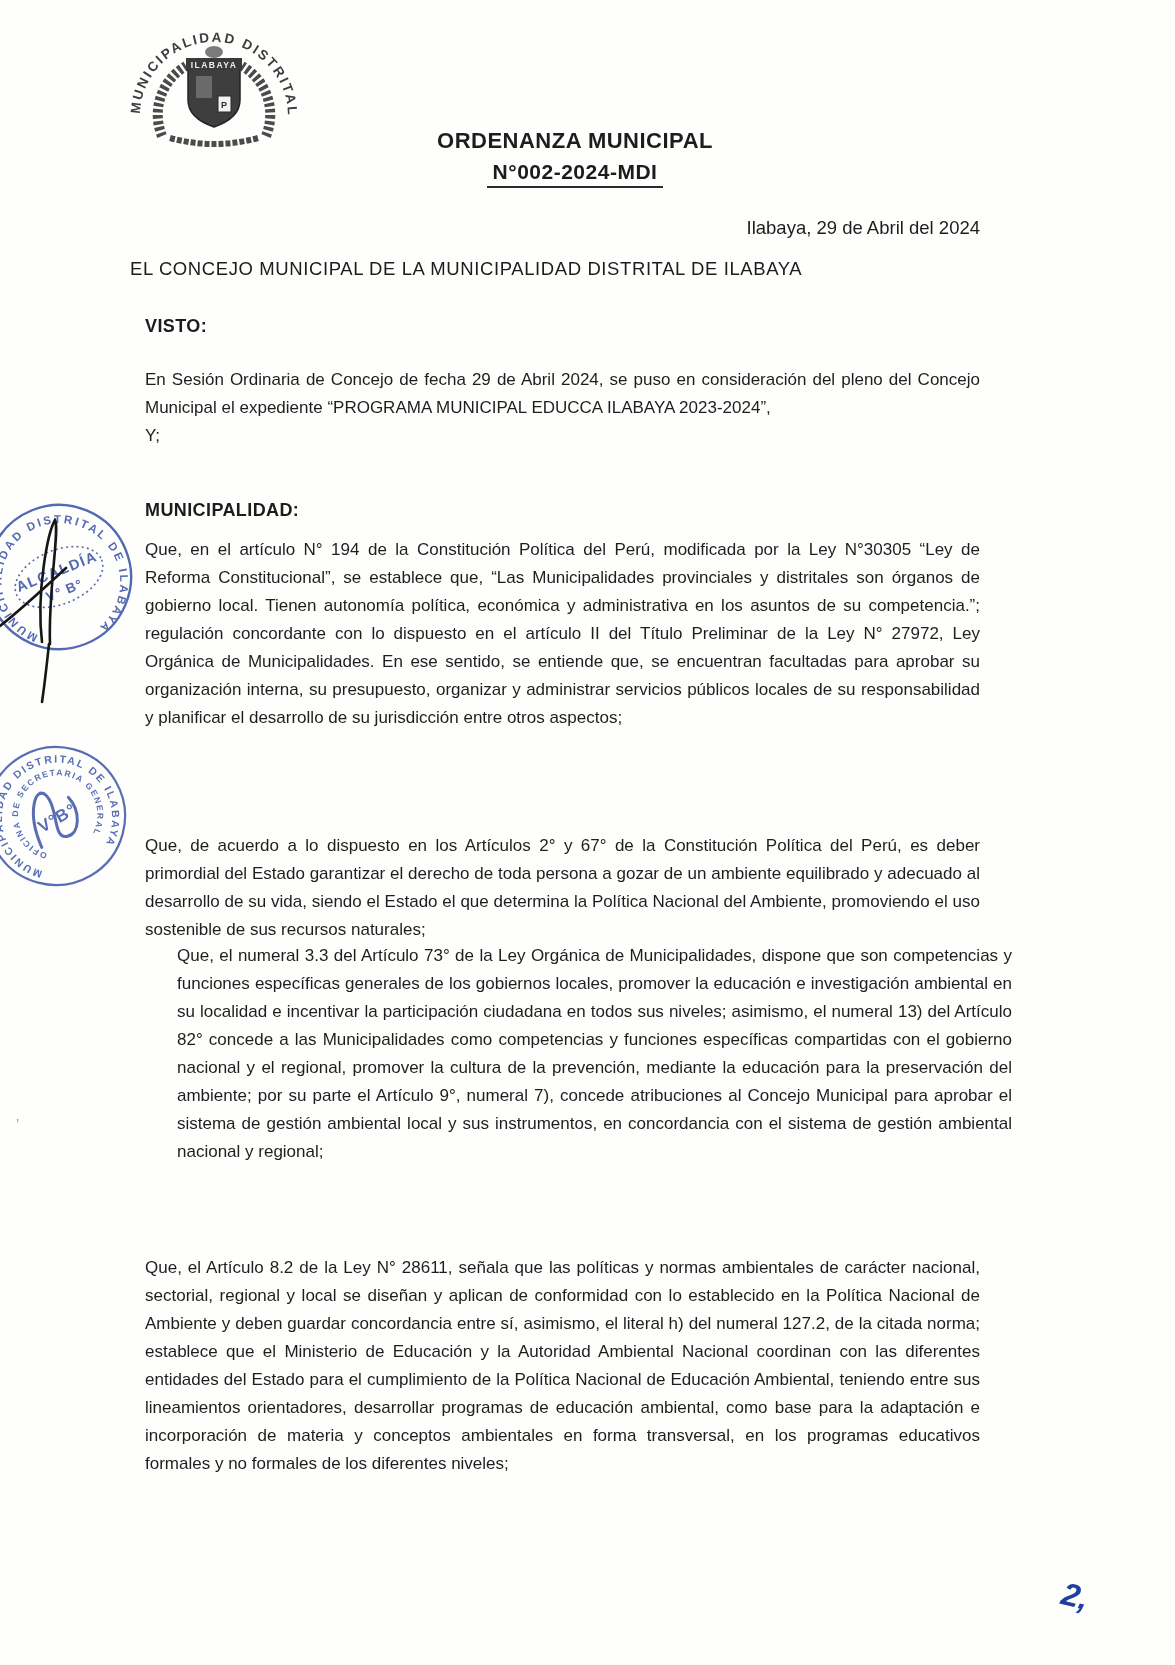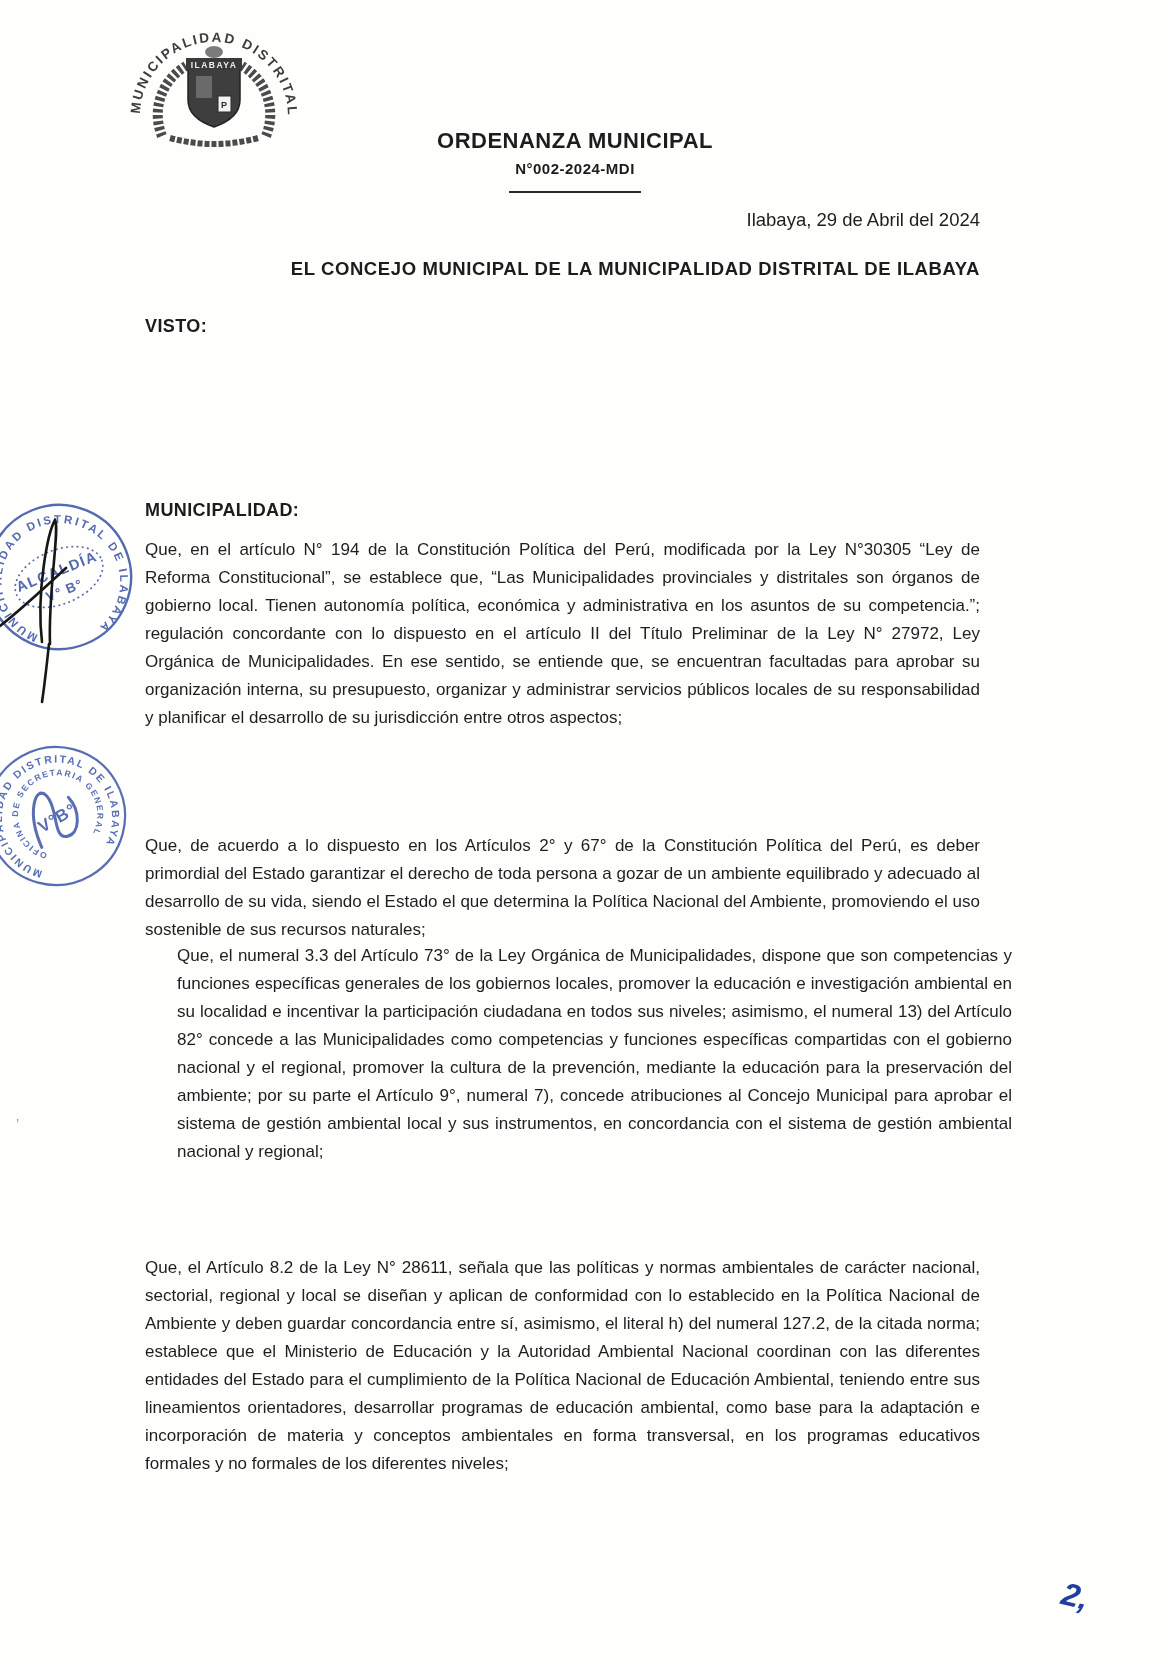--- a/index.html
+++ b/index.html
@@ -9,28 +9,28 @@
     background:#fefefd;
     font-family:"Liberation Sans","DejaVu Sans",sans-serif;
     color:#1c1c1c;
     overflow:hidden;
   }
   
   .seal{position:absolute;left:126px;top:18px;width:176px;height:134px;}
   
   .title-block{position:absolute;left:300px;top:128px;width:550px;text-align:center;}
   .title-line1{font-size:22px;font-weight:bold;letter-spacing:.5px;color:#1d1d1d;}
-  .title-line2{display:inline-block;margin-top:6px;font-size:15px;font-weight:bold;
-    letter-spacing:.5px;border-bottom:2.5px solid #2a2a2a;padding:0 6px 14px 6px;}
+  .title-line2{display:inline-block;margin-top:6px;font-size:21px;font-weight:bold;
+    letter-spacing:.5px;border-bottom:2.5px solid #2a2a2a;padding:0 6px 2px 6px;}
   
-  .date-line{position:absolute;left:560px;top:209px;width:420px;text-align:right;
+  .date-line{position:absolute;left:560px;top:217px;width:420px;text-align:right;
     font-size:18.5px;color:#1d1d1d;}
   
-  .council-heading{position:absolute;left:145px;top:258px;width:835px;text-align:right;
-    font-size:18.5px;font-weight:bold;letter-spacing:.6px;}
+  .council-heading{position:absolute;left:130px;top:258px;width:835px;text-align:left;
+    font-size:18.5px;font-weight:normal;letter-spacing:.6px;}
   .section-label{position:absolute;left:145px;font-size:18px;font-weight:bold;letter-spacing:.4px;}
   .visto-label{top:316px;}
   .considerando-label{top:500px;}
   
   .para{position:absolute;left:145px;width:835px;font-size:17px;line-height:28px;
     text-align:justify;color:#1e1e1e;}
   .para-visto{top:366px;}
   .para-1{top:536px;}
   .para-2{top:832px;}
   .para-3{top:942px;margin-left:32px;}
@@ -74,20 +74,24 @@
   <div class="title-block">
     <div class="title-line1">ORDENANZA MUNICIPAL</div>
     <div><span class="title-line2">N°002-2024-MDI</span></div>
   </div>
 
   <div class="date-line">Ilabaya, 29 de Abril del 2024</div>
 
   <div class="council-heading">EL CONCEJO MUNICIPAL DE LA MUNICIPALIDAD DISTRITAL DE ILABAYA</div>
 
   <div class="section-label visto-label">VISTO:</div>
+  <div class="para para-visto">
+    <span>En Sesión Ordinaria de Concejo de fecha 29 de Abril 2024, se puso en consideración del pleno del Concejo Municipal el expediente “PROGRAMA MUNICIPAL EDUCCA ILABAYA 2023-2024”,</span><br>
+    <span>Y;</span>
+  </div>
 
   <div class="section-label considerando-label">MUNICIPALIDAD:</div>
   <div class="para para-1">Que, en el artículo N° 194 de la Constitución Política del Perú, modificada por la Ley N°30305 “Ley de Reforma Constitucional”, se establece que, “Las Municipalidades provinciales y distritales son órganos de gobierno local. Tienen autonomía política, económica y administrativa en los asuntos de su competencia.”; regulación concordante con lo dispuesto en el artículo II del Título Preliminar de la Ley N° 27972, Ley Orgánica de Municipalidades. En ese sentido, se entiende que, se encuentran facultadas para aprobar su organización interna, su presupuesto, organizar y administrar servicios públicos locales de su responsabilidad y planificar el desarrollo de su jurisdicción entre otros aspectos;</div>
   <div class="para para-2">Que, de acuerdo a lo dispuesto en los Artículos 2° y 67° de la Constitución Política del Perú, es deber primordial del Estado garantizar el derecho de toda persona a gozar de un ambiente equilibrado y adecuado al desarrollo de su vida, siendo el Estado el que determina la Política Nacional del Ambiente, promoviendo el uso sostenible de sus recursos naturales;</div>
   <div class="para para-3">Que, el numeral 3.3 del Artículo 73° de la Ley Orgánica de Municipalidades, dispone que son competencias y funciones específicas generales de los gobiernos locales, promover la educación e investigación ambiental en su localidad e incentivar la participación ciudadana en todos sus niveles; asimismo, el numeral 13) del Artículo 82° concede a las Municipalidades como competencias y funciones específicas compartidas con el gobierno nacional y el regional, promover la cultura de la prevención, mediante la educación para la preservación del ambiente; por su parte el Artículo 9°, numeral 7), concede atribuciones al Concejo Municipal para aprobar el sistema de gestión ambiental local y sus instrumentos, en concordancia con el sistema de gestión ambiental nacional y regional;</div>
   <div class="para para-4">Que, el Artículo 8.2 de la Ley N° 28611, señala que las políticas y normas ambientales de carácter nacional, sectorial, regional y local se diseñan y aplican de conformidad con lo establecido en la Política Nacional de Ambiente y deben guardar concordancia entre sí, asimismo, el literal h) del numeral 127.2, de la citada norma; establece que el Ministerio de Educación y la Autoridad Ambiental Nacional coordinan con las diferentes entidades del Estado para el cumplimiento de la Política Nacional de Educación Ambiental, teniendo entre sus lineamientos orientadores, desarrollar programas de educación ambiental, como base para la adaptación e incorporación de materia y conceptos ambientales en forma transversal, en los programas educativos formales y no formales de los diferentes niveles;</div>
 
   <svg class="stamp1" viewBox="0 0 180 220">
     <defs>
       <path id="st1-ring" d="M 44,131 a 58,58 0 1 1 82,-82 a 58,58 0 1 1 -82,82"></path>

